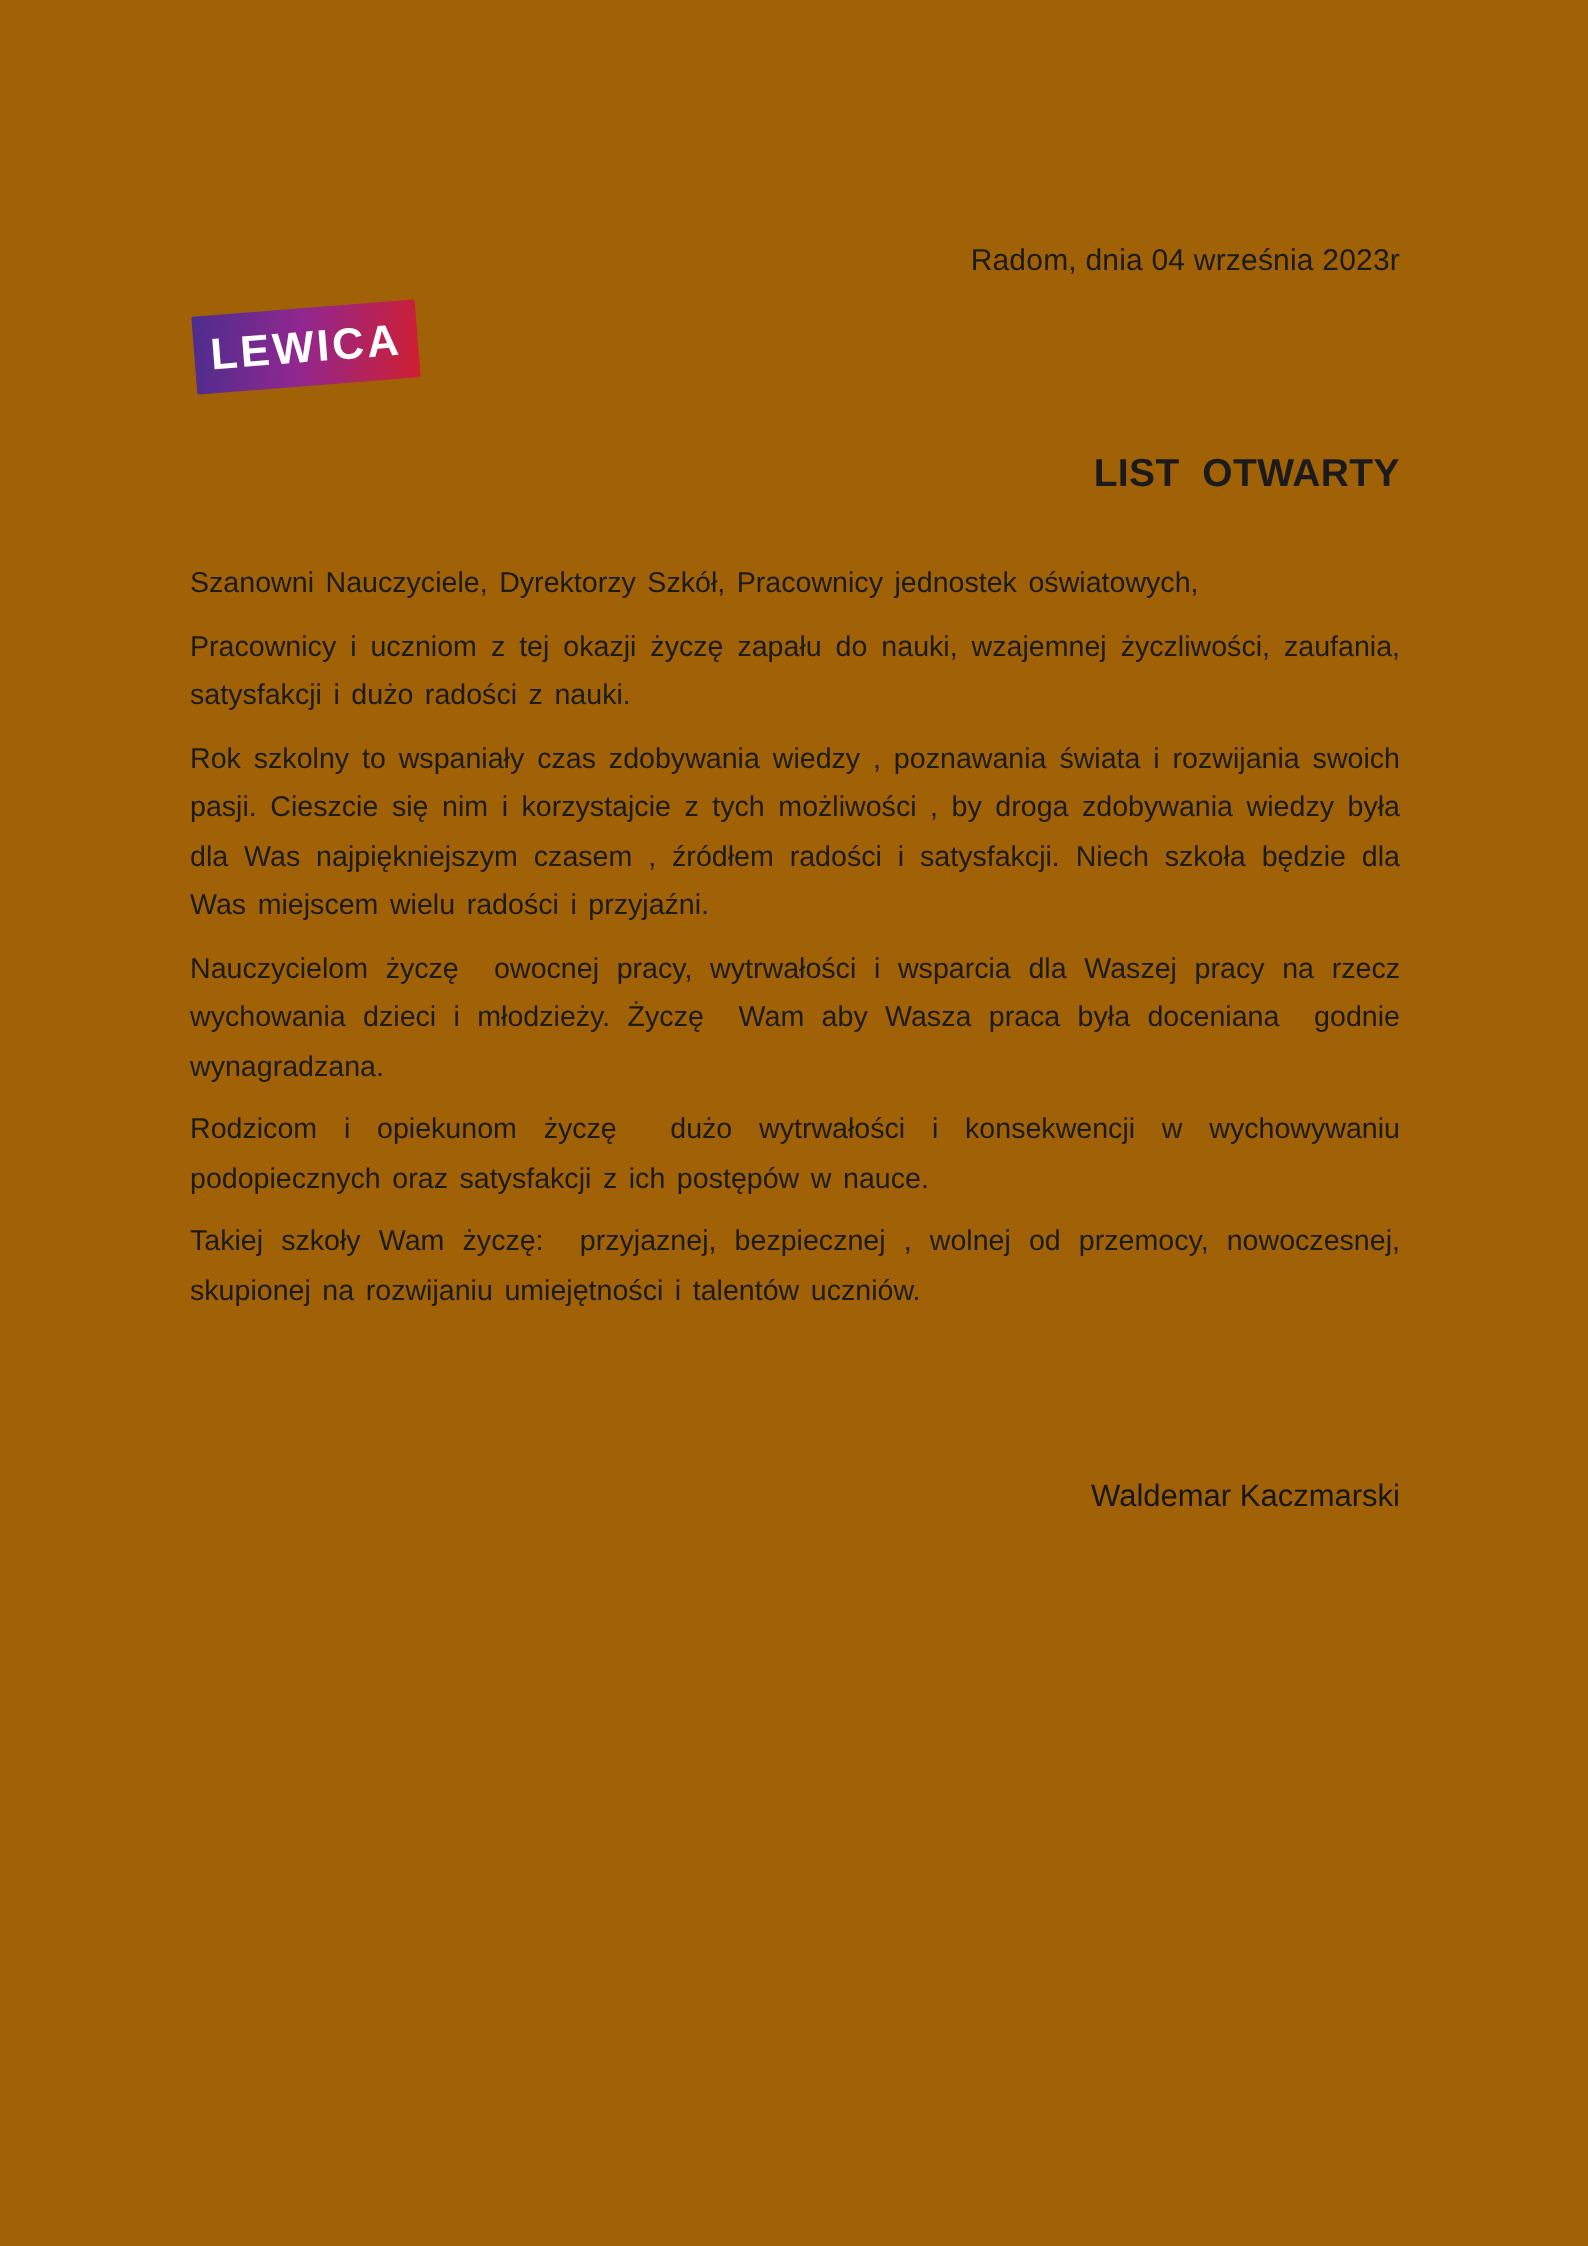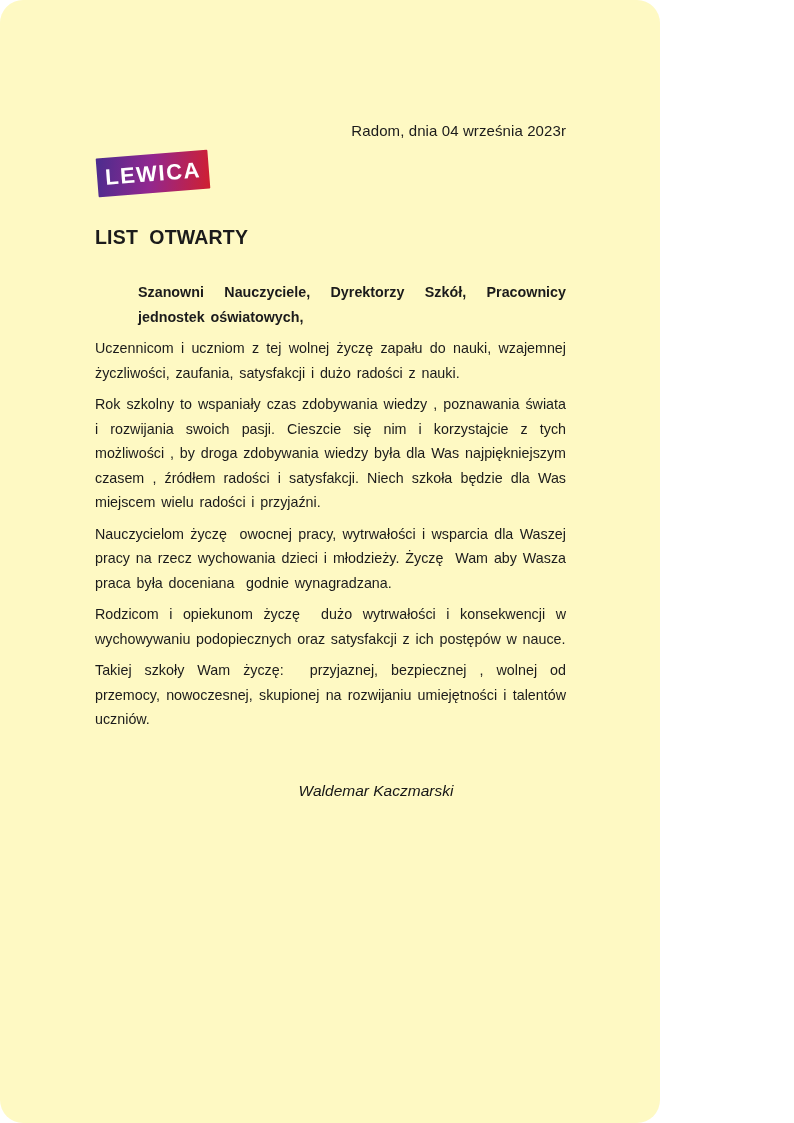--- a/index.html
+++ b/index.html
@@ -8,25 +8,24 @@
     background: #ffffff;
   }
   body {
     width: 794px;
     height: 1123px;
     font-family: "Liberation Sans", sans-serif;
     color: #1b1b1b;
   }
   .page {
     position: relative;
-    width: 660px;
+    width: 794px;
     height: 1123px;
     overflow: hidden;
-    background: #fef9c3;
-    border-radius: 23px;
+    background: #a16207;
   }
   .content {
     padding: 0 94px 0 95px;
   }
   .date-line {
     padding-top: 122px;
     text-align: right;
     font-size: 15px;
     letter-spacing: 0.1px;
     white-space: pre-wrap;
@@ -47,48 +46,46 @@
   }
   .logo-text {
     color: #ffffff;
     font-weight: bold;
     font-size: 22px;
     letter-spacing: 1.5px;
     line-height: 1;
   }
   .title {
     margin-top: 33px;
-    text-align: left;
+    text-align: right;
     font-size: 19.5px;
     font-weight: bold;
     letter-spacing: 0.2px;
     white-space: pre-wrap;
   }
   .body-block {
     margin-top: 31px;
   }
   p.line {
     margin: 0 0 7px 0;
     font-size: 14.3px;
     line-height: 24.5px;
     text-align: justify;
     white-space: pre-wrap;
     word-spacing: 1.8px;
   }
   p.bold {
-    font-weight: bold;
-    margin-left: 43px;
+    font-weight: normal;
   }
   .signature {
     position: absolute;
-    top: 782px;
+    top: 740px;
     right: 94px;
     width: 380px;
-    text-align: center;
-    font-style: italic;
+    text-align: right;
     font-size: 15.5px;
     color: #161616;
   }
   .sig-name {
     margin: 0 0 14px 0;
     white-space: pre-wrap;
   }
   .sig-role {
     margin: 0;
     white-space: pre-wrap;
@@ -104,21 +101,21 @@
 
     <div class="logo" style="background: linear-gradient(100deg, rgb(75, 45, 142) 0%, rgb(146, 39, 143) 48%, rgb(208, 31, 48) 100%);">
       <span class="logo-text" style="color: rgb(255, 255, 255);">LEWICA</span>
     </div>
 
     <div class="title">LIST  OTWARTY</div>
 
     <div class="body-block">
       <p class="line bold">Szanowni Nauczyciele, Dyrektorzy Szkół, Pracownicy jednostek oświatowych,</p>
 
-      <p class="line">Uczennicom i uczniom z tej wolnej życzę zapału do nauki, wzajemnej życzliwości, zaufania, satysfakcji i dużo radości z nauki.</p>
+      <p class="line">Pracownicy i uczniom z tej okazji życzę zapału do nauki, wzajemnej życzliwości, zaufania, satysfakcji i dużo radości z nauki.</p>
       <p class="line">Rok szkolny to wspaniały czas zdobywania wiedzy , poznawania świata i rozwijania swoich pasji. Cieszcie się nim i korzystajcie z tych możliwości , by droga zdobywania wiedzy była dla Was najpiękniejszym czasem , źródłem radości i satysfakcji. Niech szkoła będzie dla Was miejscem wielu radości i przyjaźni.</p>
       <p class="line">Nauczycielom życzę  owocnej pracy, wytrwałości i wsparcia dla Waszej pracy na rzecz wychowania dzieci i młodzieży. Życzę  Wam aby Wasza praca była doceniana  godnie wynagradzana.</p>
       <p class="line">Rodzicom i opiekunom życzę  dużo wytrwałości i konsekwencji w wychowywaniu podopiecznych oraz satysfakcji z ich postępów w nauce.</p>
       <p class="line">Takiej szkoły Wam życzę:  przyjaznej, bezpiecznej , wolnej od przemocy, nowoczesnej, skupionej na rozwijaniu umiejętności i talentów uczniów.</p>
     </div>
 
   </div>
 
   <div class="signature">
     <p class="sig-name">Waldemar Kaczmarski</p>

